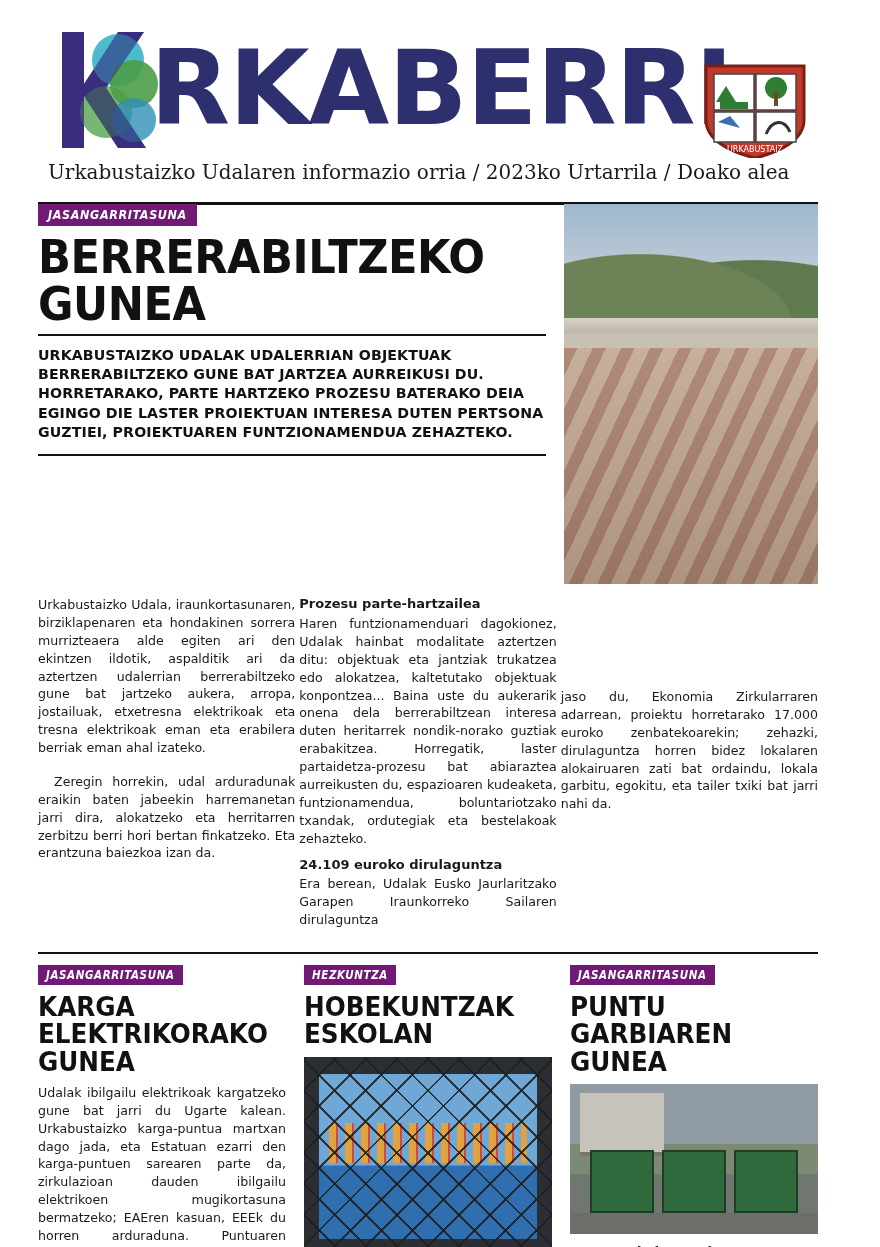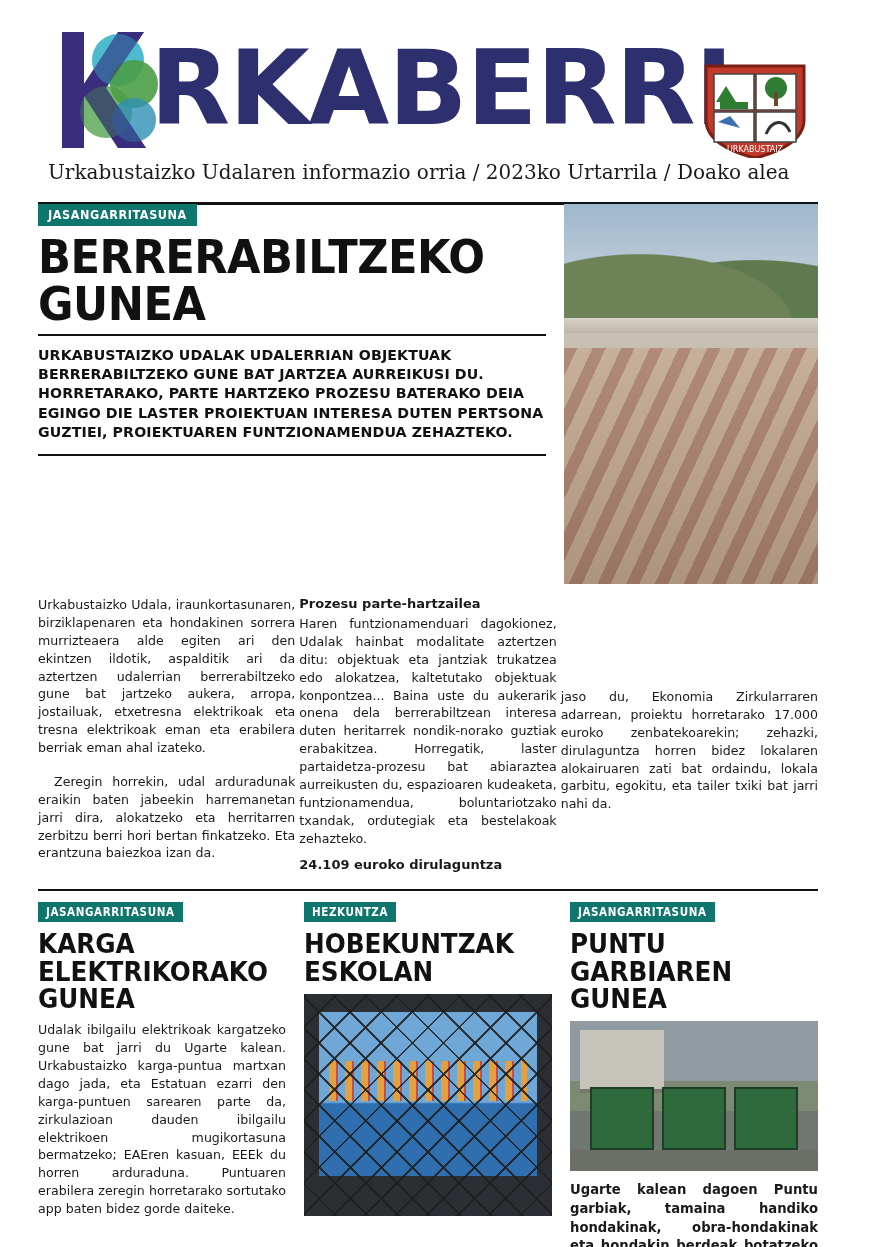--- a/index.html
+++ b/index.html
@@ -32,24 +32,25 @@
   }
   .rule-top { position:absolute; left:38px; right:38px; top:202px; height:3px; background:#111; }
 
   
   .content { position:relative; margin-top:14px; }
   .lead-row { display:flex; gap:18px; }
   .lead-left { width: 536px; }
   .lead-right { width: 268px; }
 
   .kicker {
-    display:inline-block; background:#0f766e; color:#fff;
+    display:inline-block; background:#701a75; color:#fff;
     font-size:12.5px; font-weight:bold; letter-spacing:.6px;
     padding:3px 10px 4px 10px; text-transform:uppercase;
     font-family:"DejaVu Sans Condensed","DejaVu Sans",sans-serif;
+    font-style:italic;
   }
   .headline {
     font-family:"DejaVu Sans", sans-serif;
     font-weight:bold; font-size:46px; line-height:1.02;
     letter-spacing:-.5px; margin:8px 0 6px 0; color:#111;
     transform: scaleX(.94); transform-origin: left center;
   }
   .hr-thin { border:0; border-top:2px solid #111; margin:6px 0 10px 0; }
   .standfirst {
     font-weight:bold; font-size:14.2px; line-height:1.36;
@@ -177,20 +178,21 @@
 
     <div class="body-cols">
       <div class="col">
         <p class="body">Urkabustaizko Udala, iraunkortasunaren, birziklapenaren eta hondakinen sorrera murrizteaera alde egiten ari den ekintzen ildotik, aspalditik ari da aztertzen udalerrian berrerabiltzeko gune bat jartzeko aukera, arropa, jostailuak, etxetresna elektrikoak eta tresna elektrikoak eman eta erabilera berriak eman ahal izateko.</p>
         <p class="body indent">Zeregin horrekin, udal arduradunak eraikin baten jabeekin harremanetan jarri dira, alokatzeko eta herritarren zerbitzu berri hori bertan finkatzeko. Eta erantzuna baiezkoa izan da.</p>
       </div>
       <div class="col">
         <div class="subhead">Prozesu parte-hartzailea</div>
         <p class="body">Haren funtzionamenduari dagokionez, Udalak hainbat modalitate aztertzen ditu: objektuak eta jantziak trukatzea edo alokatzea, kaltetutako objektuak konpontzea... Baina uste du aukerarik onena dela berrerabiltzean interesa duten heritarrek nondik-norako guztiak erabakitzea. Horregatik, laster partaidetza-prozesu bat abiaraztea aurreikusten du, espazioaren kudeaketa, funtzionamendua, boluntariotzako txandak, ordutegiak eta bestelakoak zehazteko.</p>
         <div class="subhead2">24.109 euroko dirulaguntza</div>
+        <p class="body">Era berean, Udalak Eusko Jaurlaritzako Garapen Iraunkorreko Sailaren dirulaguntza</p>
       </div>
       <div class="col">
         <p class="body" style="margin-top:92px;">jaso du, Ekonomia Zirkularraren adarrean, proiektu horretarako 17.000 euroko zenbatekoarekin; zehazki, dirulaguntza horren bidez lokalaren alokairuaren zati bat ordaindu, lokala garbitu, egokitu, eta tailer txiki bat jarri nahi da.</p>
       </div>
     </div>
 
     <hr class="mid-rule">
 
     <div class="lower">
 

